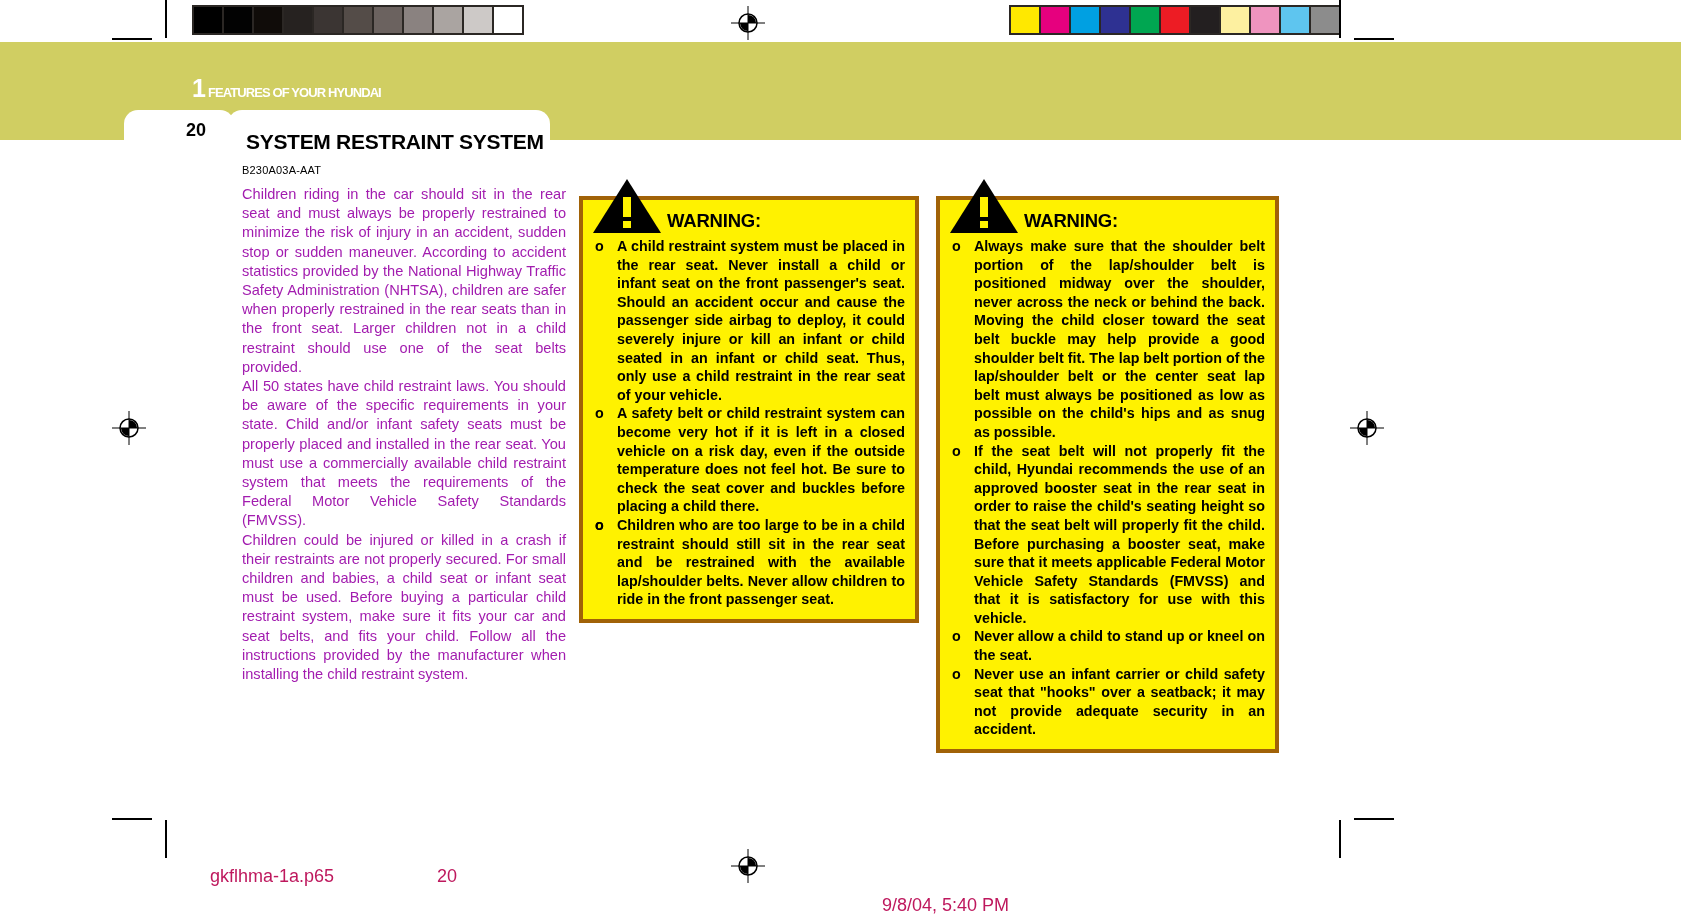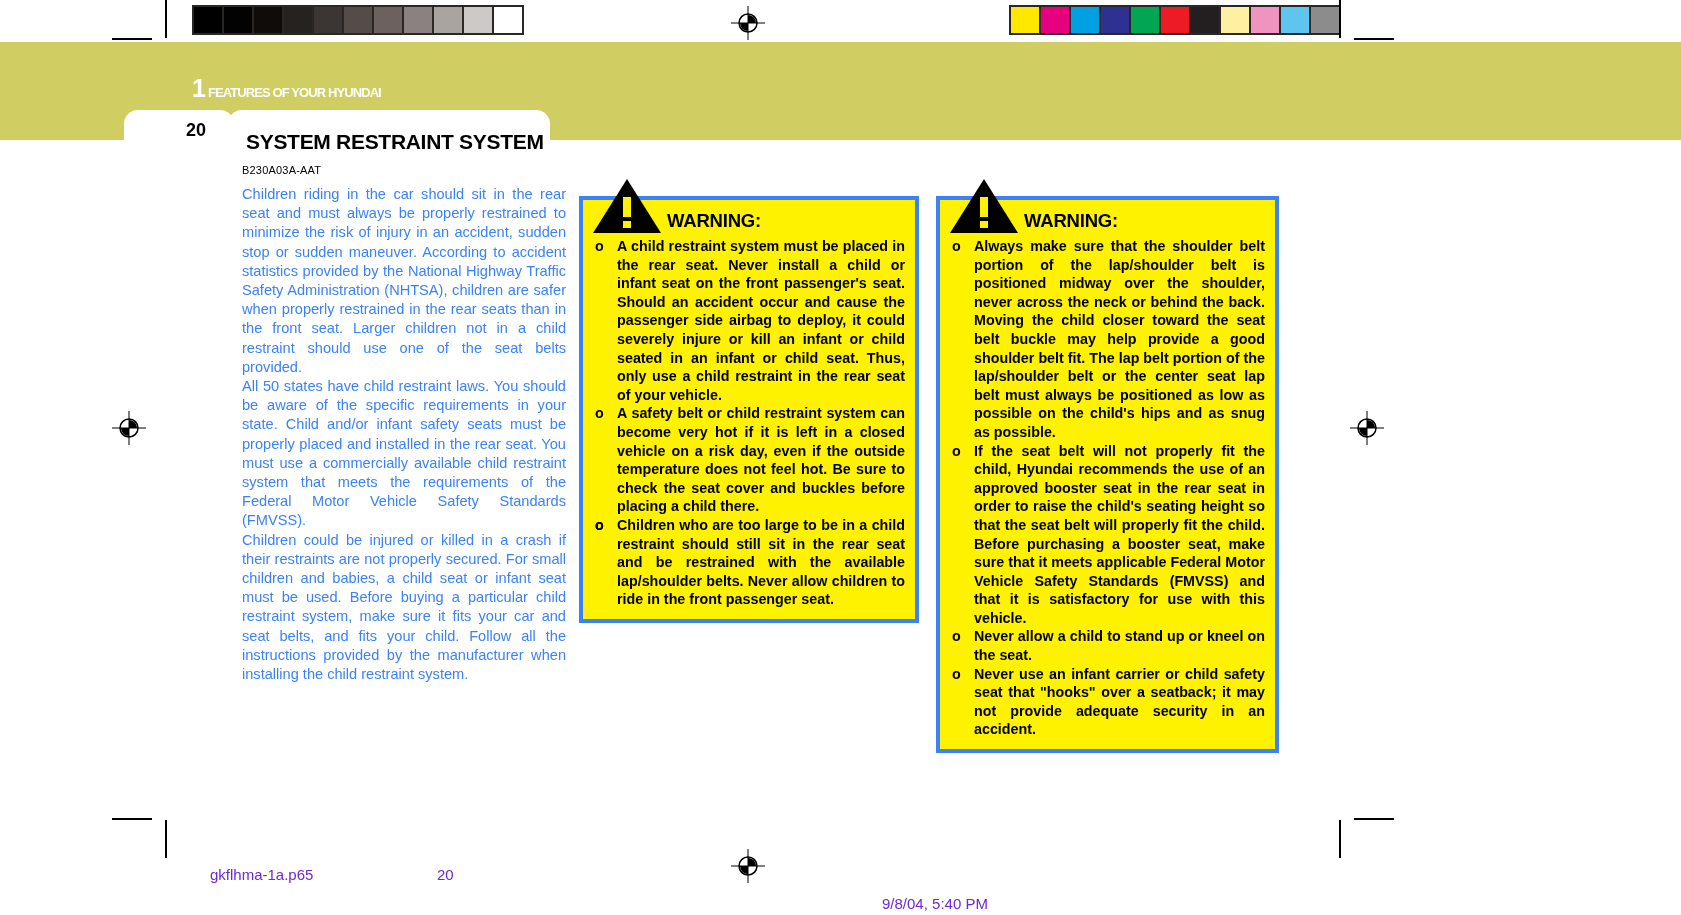--- a/index.html
+++ b/index.html
@@ -96,29 +96,29 @@
     font-size: 11px;
     letter-spacing: 0.2px;
     color: #000;
     margin-bottom: 9px;
   }
   #body-text-column p {
     margin: 0;
     font-size: 14.6px;
     line-height: 19.2px;
     text-align: justify;
-    color: #3b82f6;
+    color: #a21caf;
     hyphens: manual;
   }
 
   
   .warning-box {
     position: absolute;
     background: #fff200;
-    border: 4px solid #3b82f6;
+    border: 4px solid #a16207;
     padding: 6px 10px 10px 8px;
   }
   #warning-box-1 { left: 579px; top: 196px; width: 340px; }
   #warning-box-2 { left: 936px; top: 196px; width: 343px; }
 
   .warning-head {
     position: relative;
     height: 30px;
     margin-bottom: 1px;
   }
@@ -162,22 +162,22 @@
 
   
   #footer {
     position: absolute;
     left: 0; top: 866px;
     width: 1681px;
     height: 20px;
   }
   #footer span {
     position: absolute;
-    font-size: 15px;
-    color: #6d28d9;
+    font-size: 18px;
+    color: #be185d;
   }
   #footer-filename { left: 210px; }
   #footer-page { left: 437px; }
   #footer-timestamp { left: 882px; margin-top: 29px; }
 </style>
 </head>
 <body>
 
 <div id="page">
 

